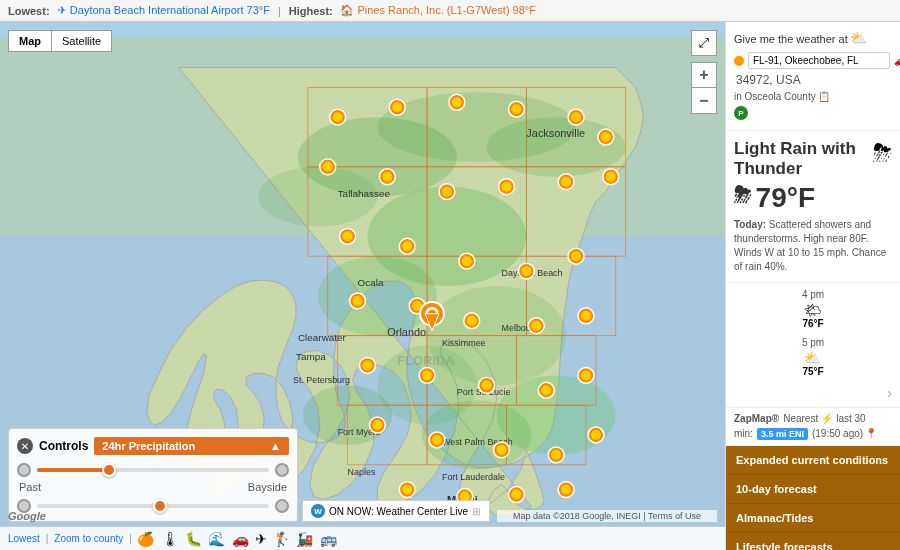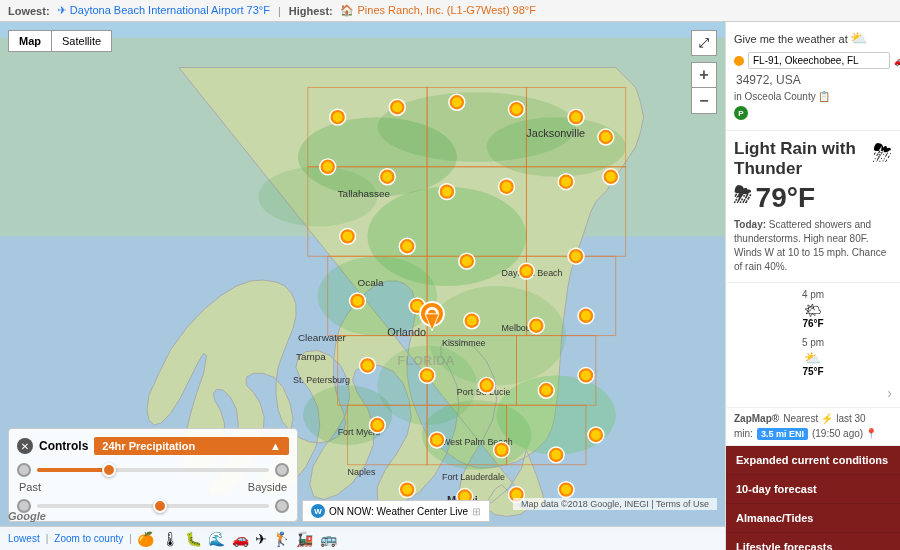--- a/index.html
+++ b/index.html
@@ -231,27 +231,27 @@
       cursor: pointer;
       color: #1a73e8;
       text-decoration: none;
     }
     .sep { color: #999; }
     .bottom-icon { font-size: 14px; cursor: pointer; }
 
     
     #map-attr {
       position: absolute;
-      bottom: 40px;
+      bottom: 28px;
       right: 8px;
       font-size: 9px;
       color: #555;
       z-index: 10;
       background: rgba(255,255,255,0.7);
-      padding: 1px 8px;
+      padding: 1px 16px;
     }
 
     
     #on-now-banner {
       position: absolute;
       bottom: 28px;
       left: 302px;
       background: #fff;
       border: 1px solid #ccc;
       padding: 3px 8px;
@@ -416,21 +416,21 @@
       padding: 1px 4px;
       border-radius: 2px;
       font-size: 9px;
       font-weight: bold;
     }
 
     .action-btn {
       display: block;
       width: 100%;
       padding: 8px 10px;
-      background: #7f1d1d;
+      background: #a16207;
       color: #fff;
       border: none;
       text-align: left;
       font-size: 11px;
       font-weight: bold;
       cursor: pointer;
       border-bottom: 1px solid rgba(0,0,0,0.1);
     }
 
     

